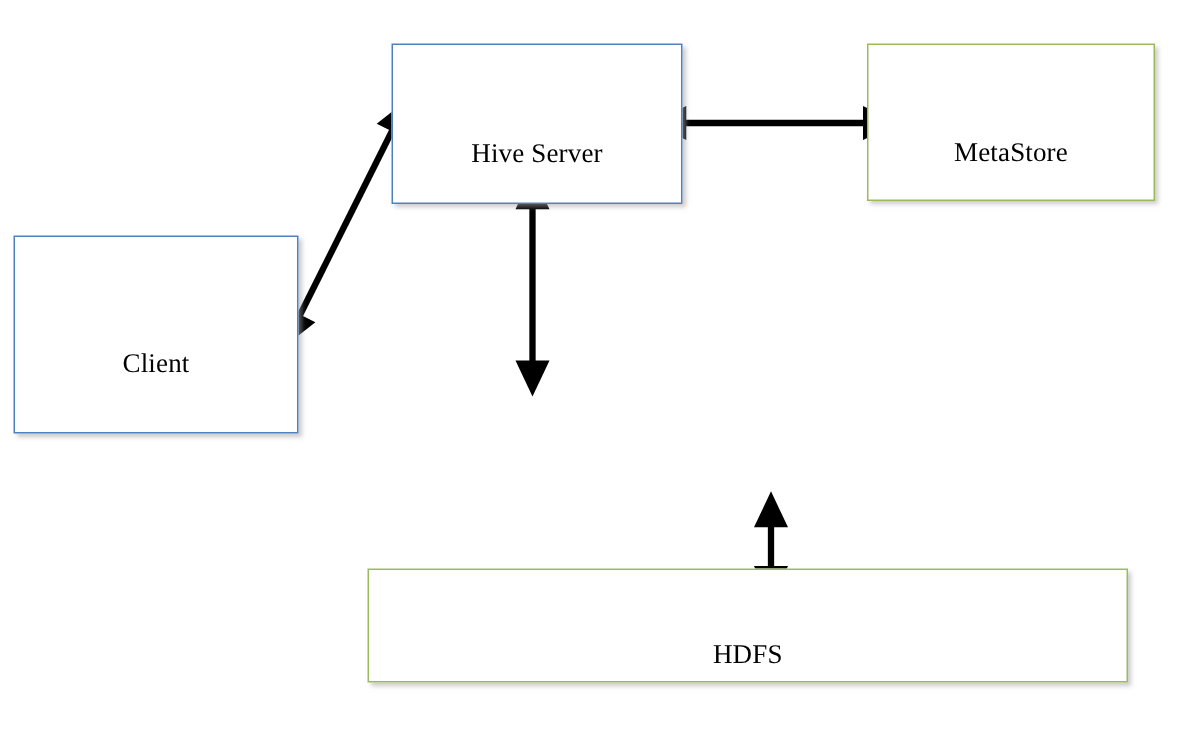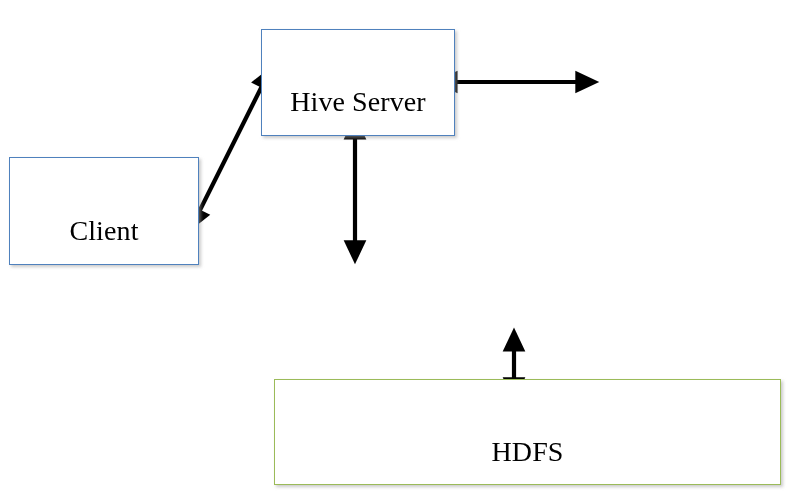--- a/index.html
+++ b/index.html
@@ -23,32 +23,32 @@
     box-shadow: 2px 2px 3px rgba(160,160,160,0.55);
     display: flex;
     align-items: center;
     justify-content: center;
   }
   .node.olive {
     border-color: #9bbb59;
   }
   .node-label {
     font-family: "Liberation Serif", "DejaVu Serif", serif;
-    font-size: 28px;
+    font-size: 18px;
     line-height: 1.1;
     color: #000000;
     white-space: nowrap;
     letter-spacing: 0.1px;
     margin-top: 40px;
   }
   #node-hive-server { left: 261px; top: 29px;  width: 194px; height: 107px; }
   #node-metastore   { left: 578px; top: 29px;  width: 192px; height: 105px; }
-  #node-client      { left: 9px;   top: 157px; width: 190px; height: 108px; }
+  #node-client      { left: 9px;   top: 157px; width: 190px; height: 132px; }
   #node-execution-engine { left: 261px; top: 243px; width: 507px; height: 105px; }
-  #node-hdfs        { left: 274px; top: 379px; width: 507px; height: 106px; }
+  #node-hdfs        { left: 245px; top: 379px; width: 507px; height: 76px; }
 
   .arrow-layer {
     position: absolute;
     left: 0; top: 0;
     width: 797px;
     height: 504px;
     pointer-events: none;
   }
 </style>
 </head>
@@ -80,20 +80,23 @@
 
     <g>
       <line x1="514" y1="349" x2="514" y2="379" stroke="#000000" stroke-width="4.2" marker-start="url(#arrowStart)" marker-end="url(#arrowEnd)"></line>
     </g>
   </svg>
 
   <div class="node" id="node-hive-server">
     <span class="node-label">Hive Server</span>
   </div>
 
+  <div class="node olive" id="node-metastore">
+    <span class="node-label">MetaStore</span>
+  </div>
 
   <div class="node" id="node-client">
     <span class="node-label">Client</span>
   </div>
 
 
   <div class="node olive" id="node-hdfs">
     <span class="node-label">HDFS</span>
   </div>
 

